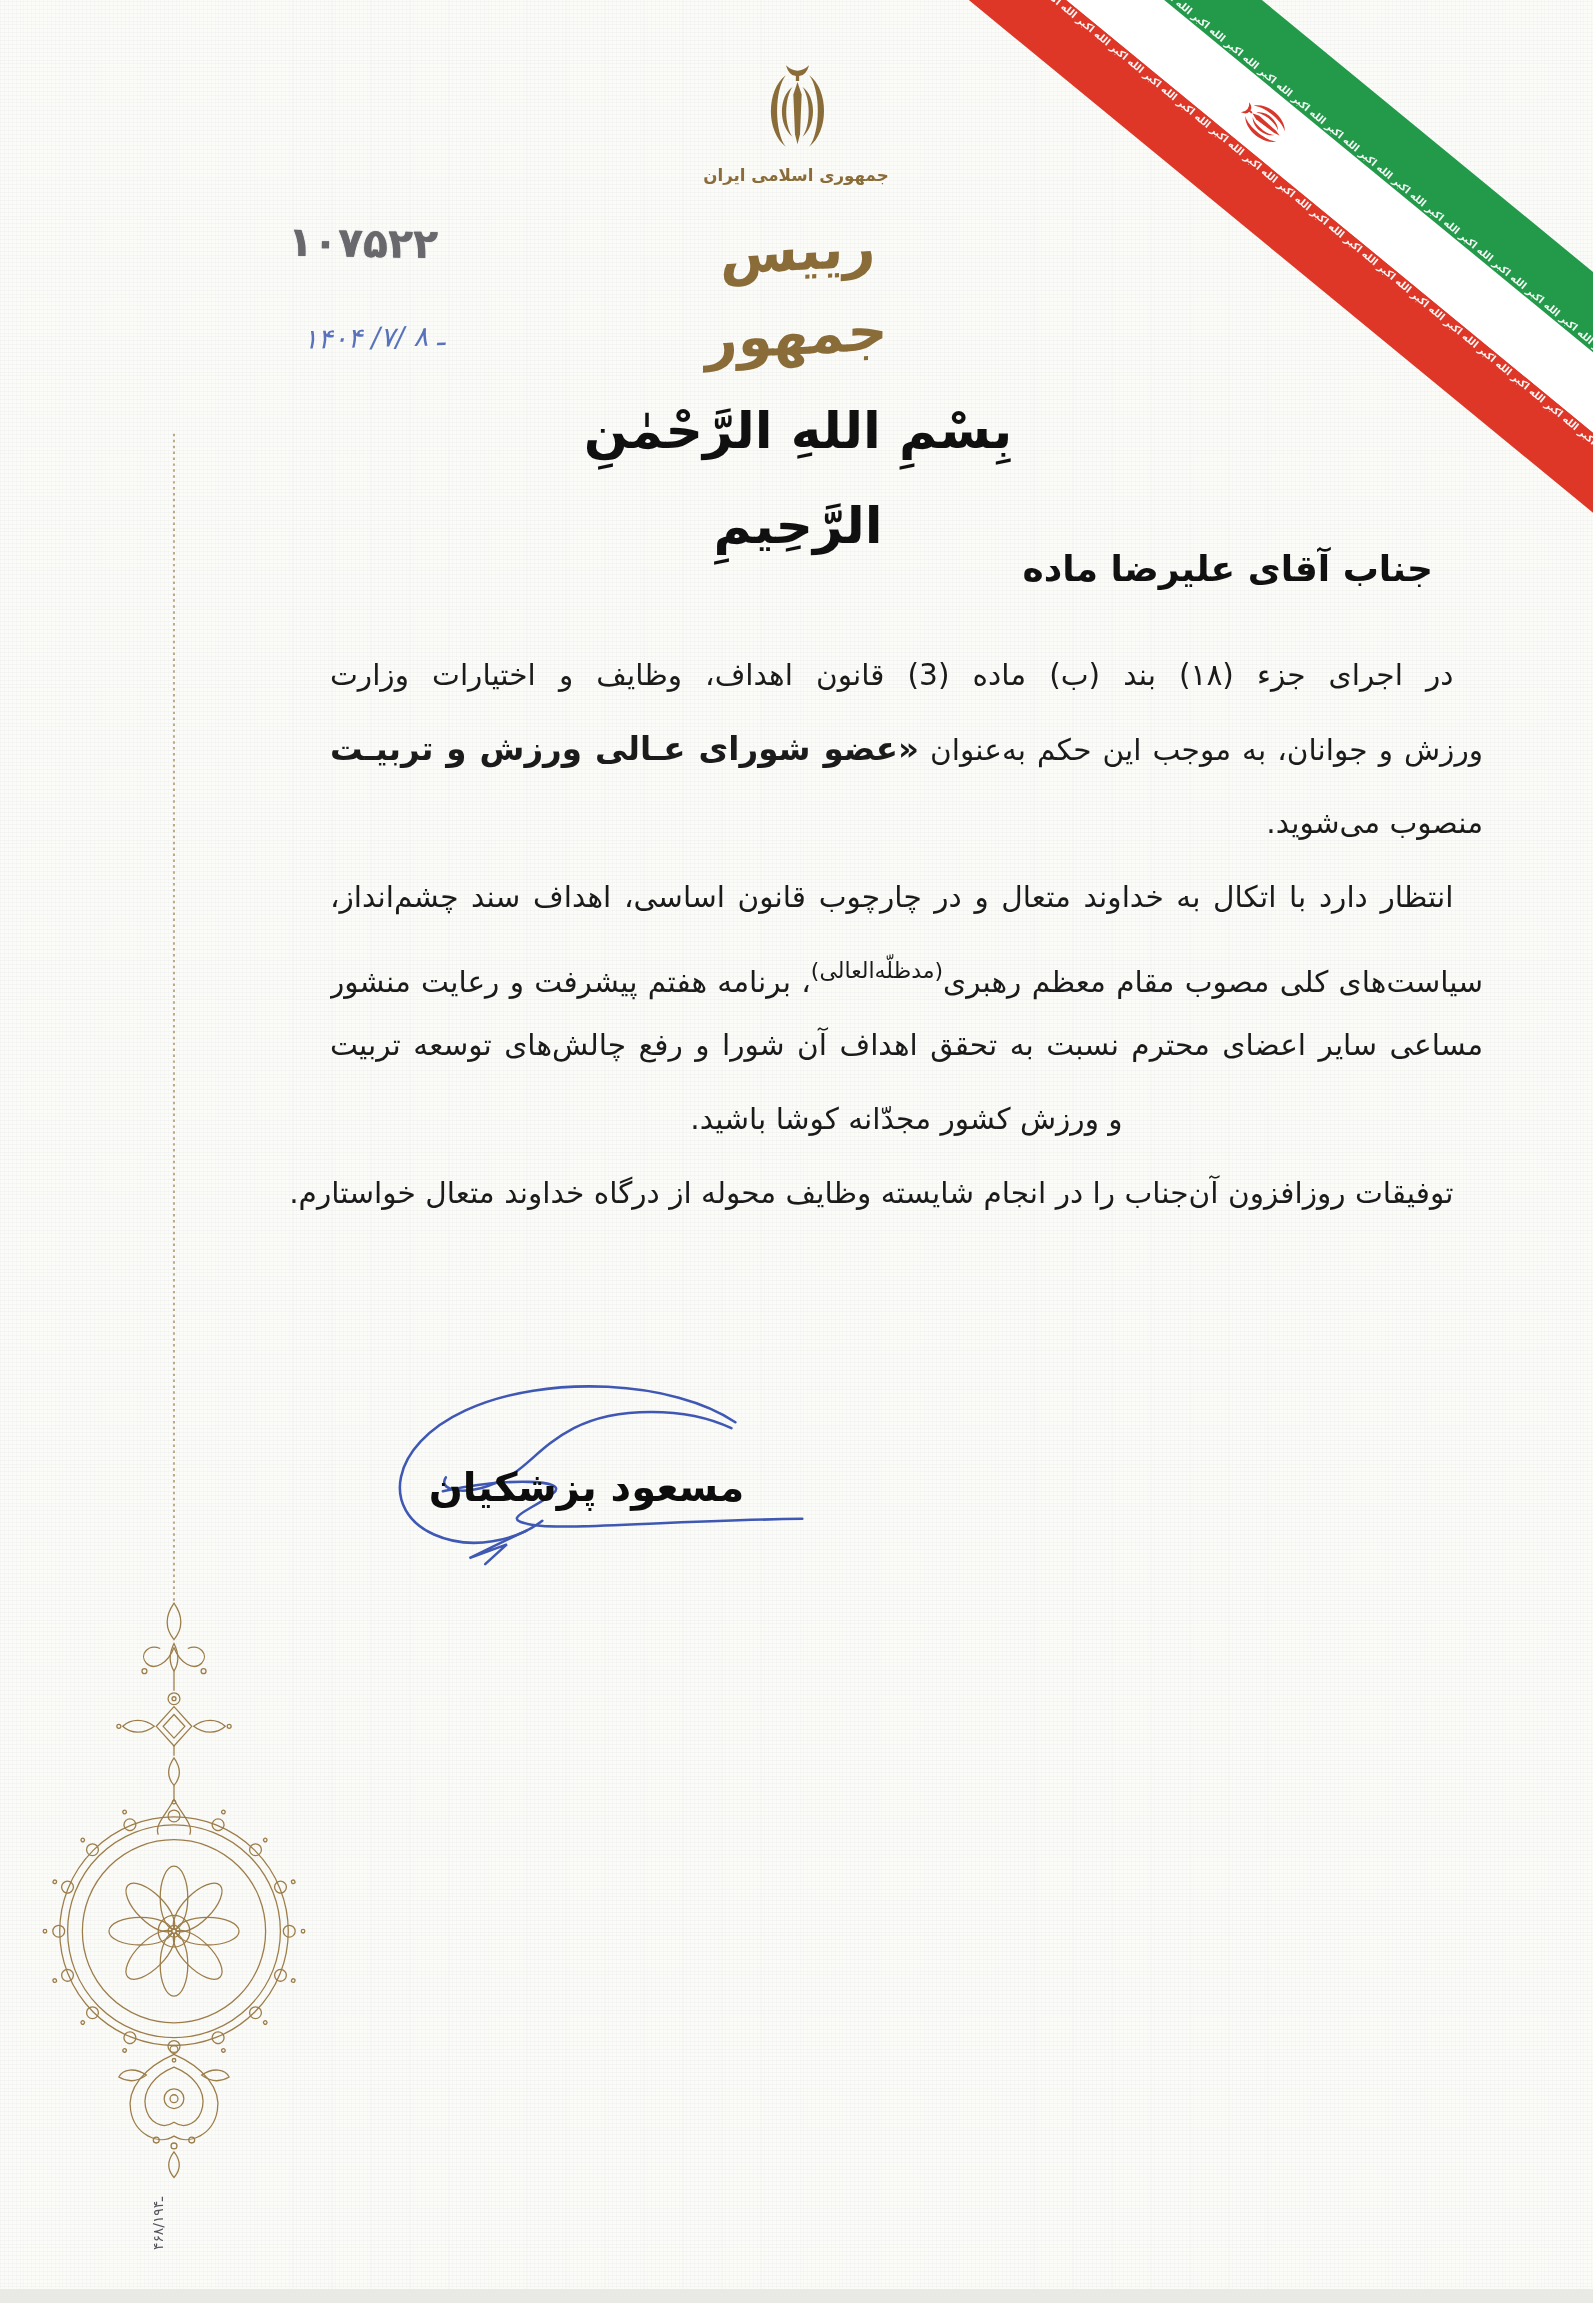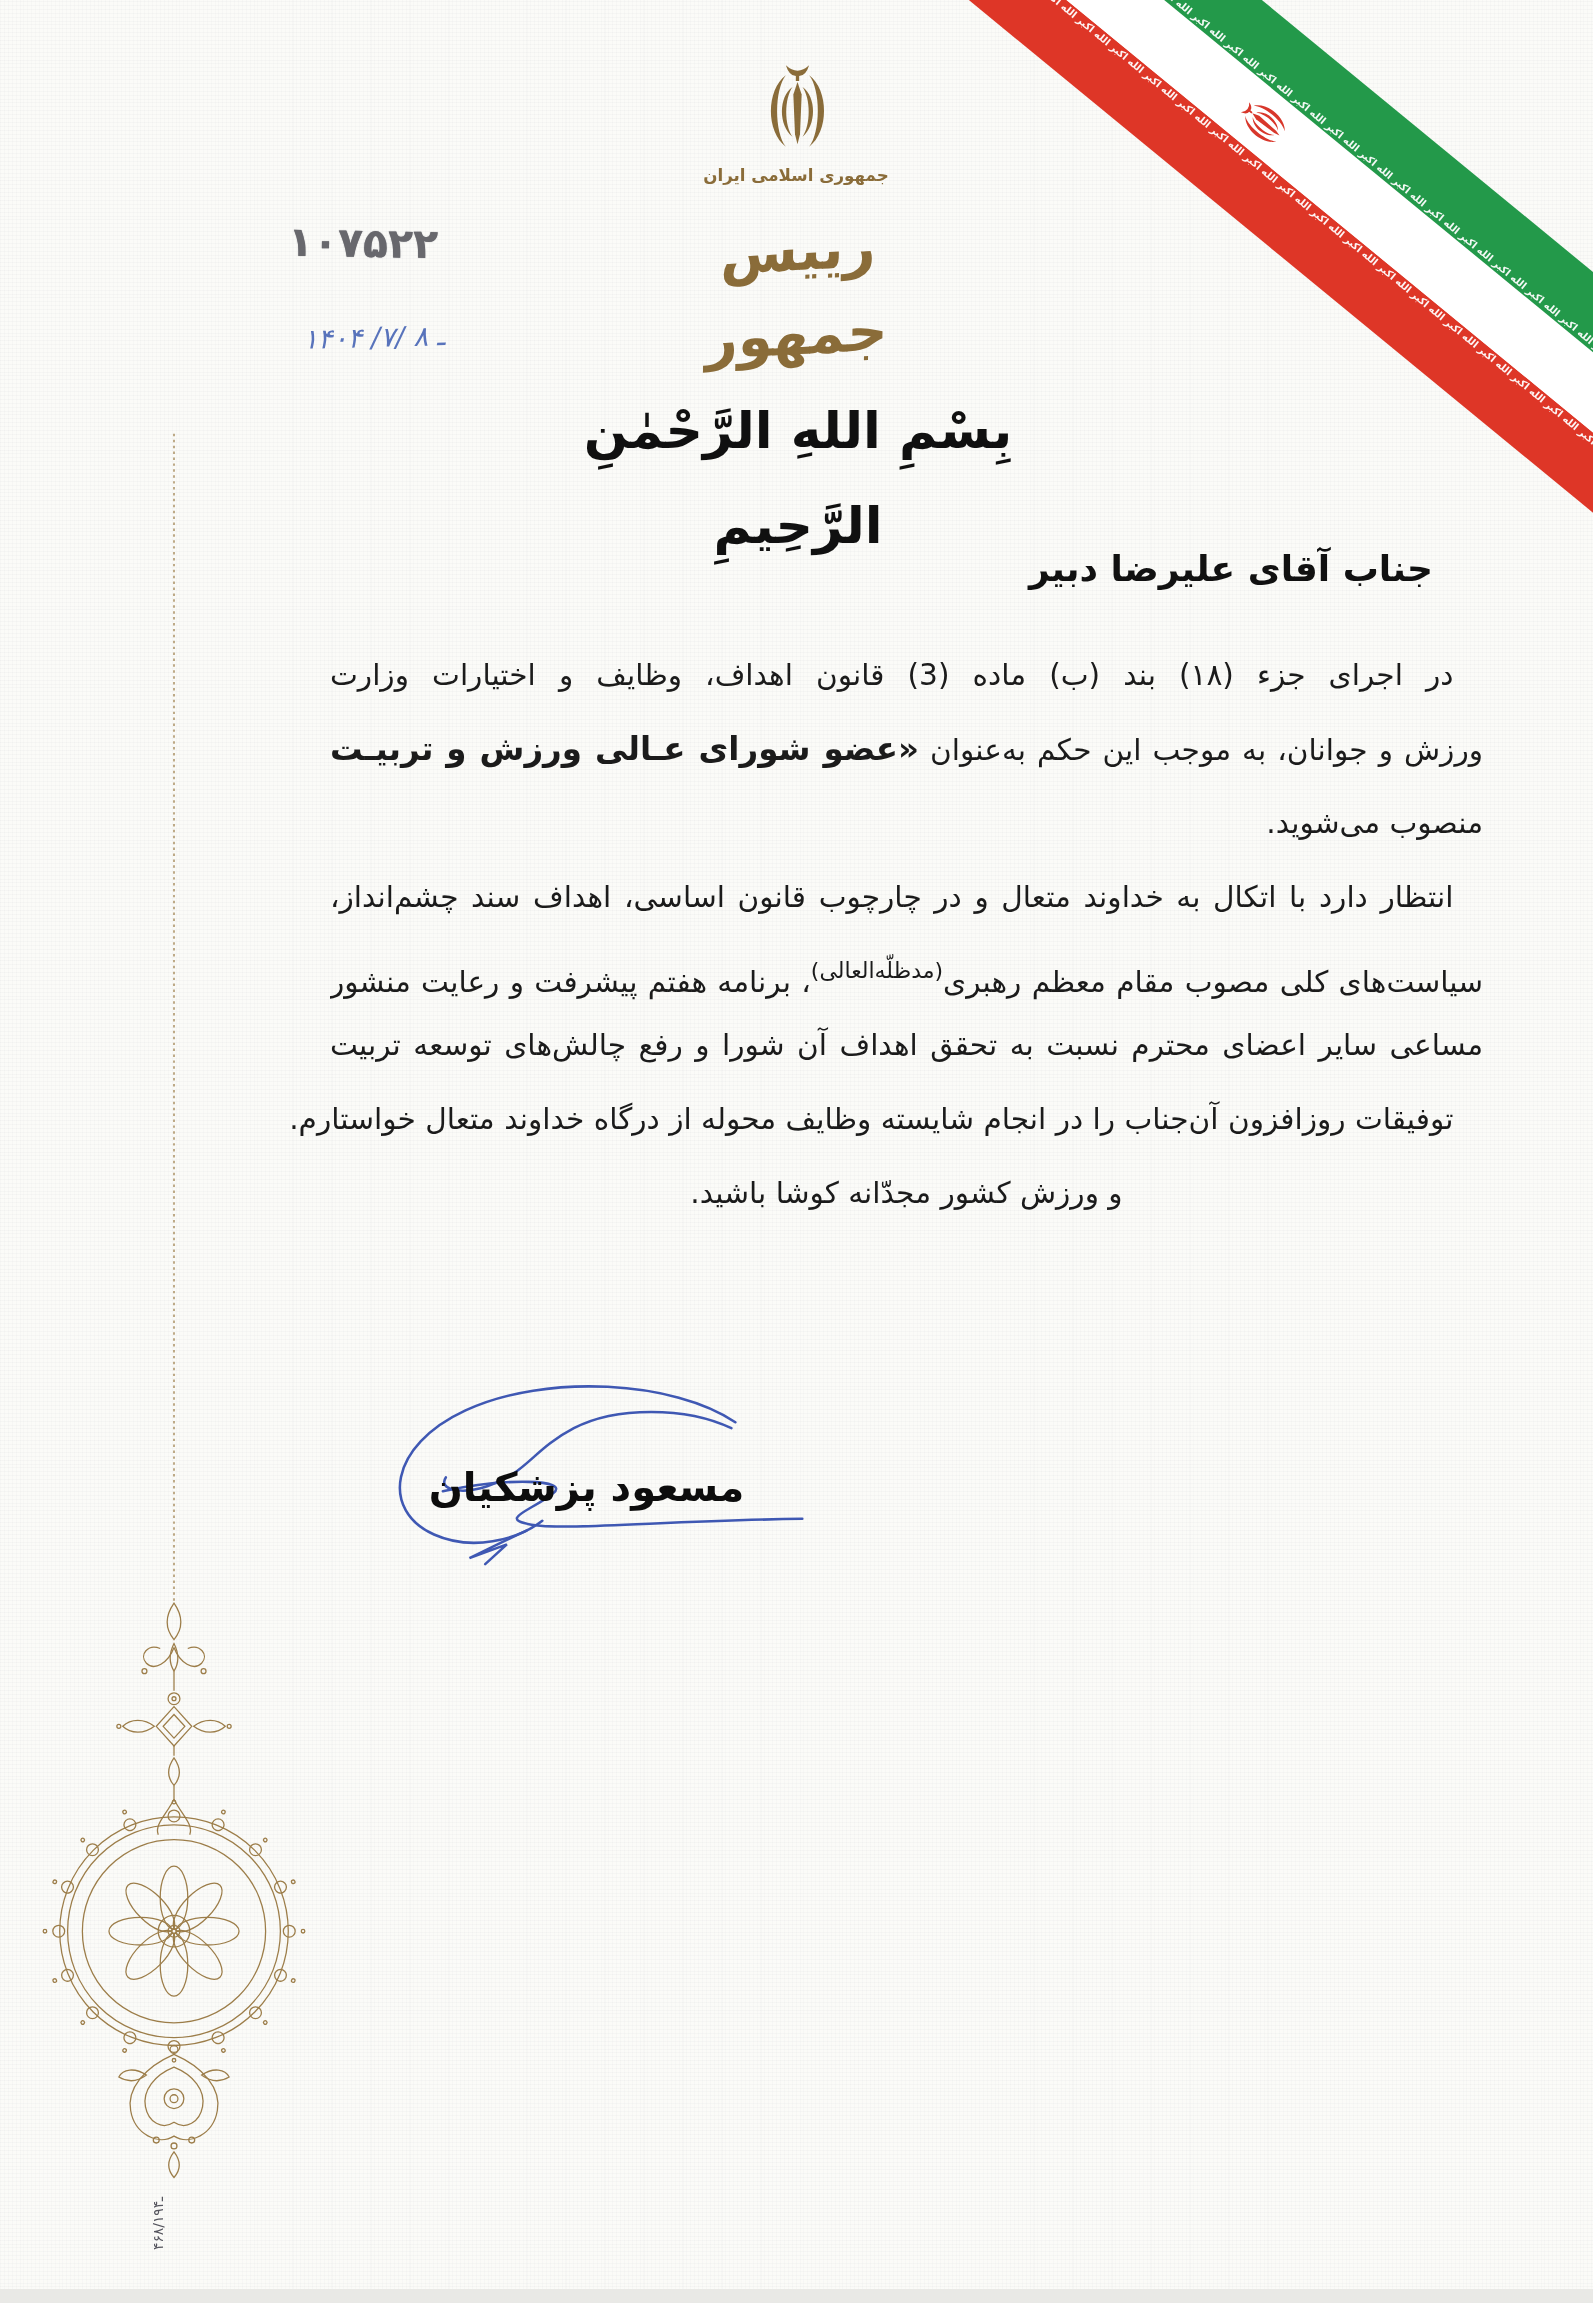--- a/index.html
+++ b/index.html
@@ -116,31 +116,31 @@
       <use href="#iran-emblem-shape" fill="#8a6c39"></use>
     </svg>
   <div class="republic-label">جمهوری اسلامی ایران</div>
   <div class="president-title">رییس جمهور</div>
 
   <div class="number-stamp">۱۰۷۵۲۲</div>
   <div class="hand-date">۱۴۰۴ /۷/ ـ ۸</div>
 
   <div class="bismillah">بِسْمِ اللهِ الرَّحْمٰنِ الرَّحِیمِ</div>
 
-  <div class="addressee">جناب آقای علیرضا دبیر</div>
+  <div class="addressee">جناب آقای علیرضا ماده</div>
 
   <div class="body-block">
     <div class="line stretch indent"><span>در اجرای جزء (۱۸) بند (ب) ماده (3) قانون اهداف، وظایف و اختیارات وزارت</span></div>
     <div class="line stretch"><span>ورزش و جوانان، به موجب این حکم به‌عنوان </span><b>«عضو شورای عـالی ورزش و تربیـت بـدنی»</b></div>
     <div class="line end"><span>منصوب می‌شوید.</span></div>
     <div class="line stretch indent"><span>انتظار دارد با اتکال به خداوند متعال و در چارچوب قانون اساسی، اهداف سند چشم‌انداز،</span></div>
     <div class="line stretch"><span>سیاست‌های کلی مصوب مقام معظم رهبری</span><sup>(مدظلّه‌العالی)</sup><span>، برنامه هفتم پیشرفت و رعایت منشور</span></div>
     <div class="line stretch"><span>مساعی سایر اعضای محترم نسبت به تحقق اهداف آن شورا و رفع چالش‌های توسعه تربیت بدنی</span></div>
+    <div class="line center"><span>و ورزش کشور مجدّانه کوشا باشید.</span></div>
     <div class="line end indent"><span>توفیقات روزافزون آن‌جناب را در انجام شایسته وظایف محوله از درگاه خداوند متعال خواستارم.</span></div>
-    <div class="line center"><span>و ورزش کشور مجدّانه کوشا باشید.</span></div>
   </div>
 
   <svg class="sig-svg" width="453" height="202" viewBox="0 0 460 205">
     <g fill="none" stroke="#3f58b3" stroke-width="2.6" stroke-linecap="round">
       <path d="M372,52 C310,10 180,2 98,40 C20,76 12,142 66,166 C104,183 150,172 176,152"></path>
       <path d="M368,58 C322,36 250,36 208,58 C166,80 160,104 120,117 C92,126 70,120 78,108"></path>
       <path d="M75,122 C140,108 205,110 187,124 C165,142 130,150 165,156 C200,162 300,152 440,150"></path>
       <path d="M160,162 C138,172 118,182 102,190 L140,176 L118,196"></path>
     </g>
   </svg>

